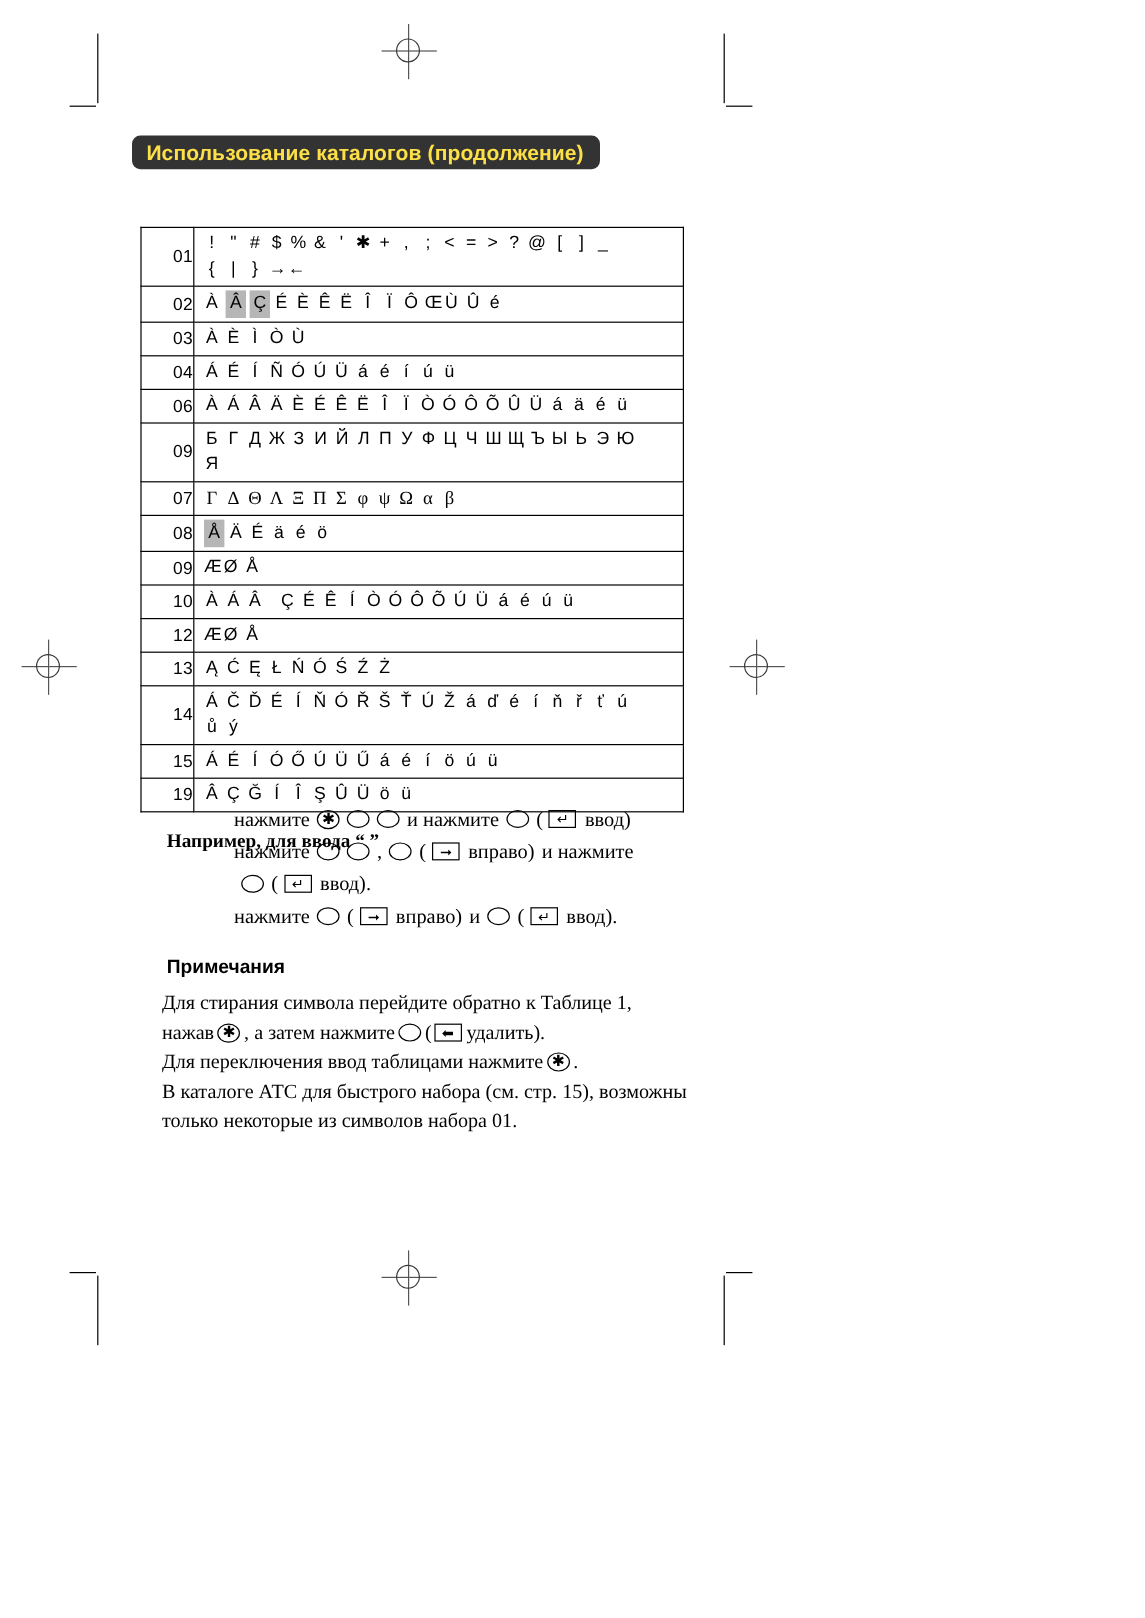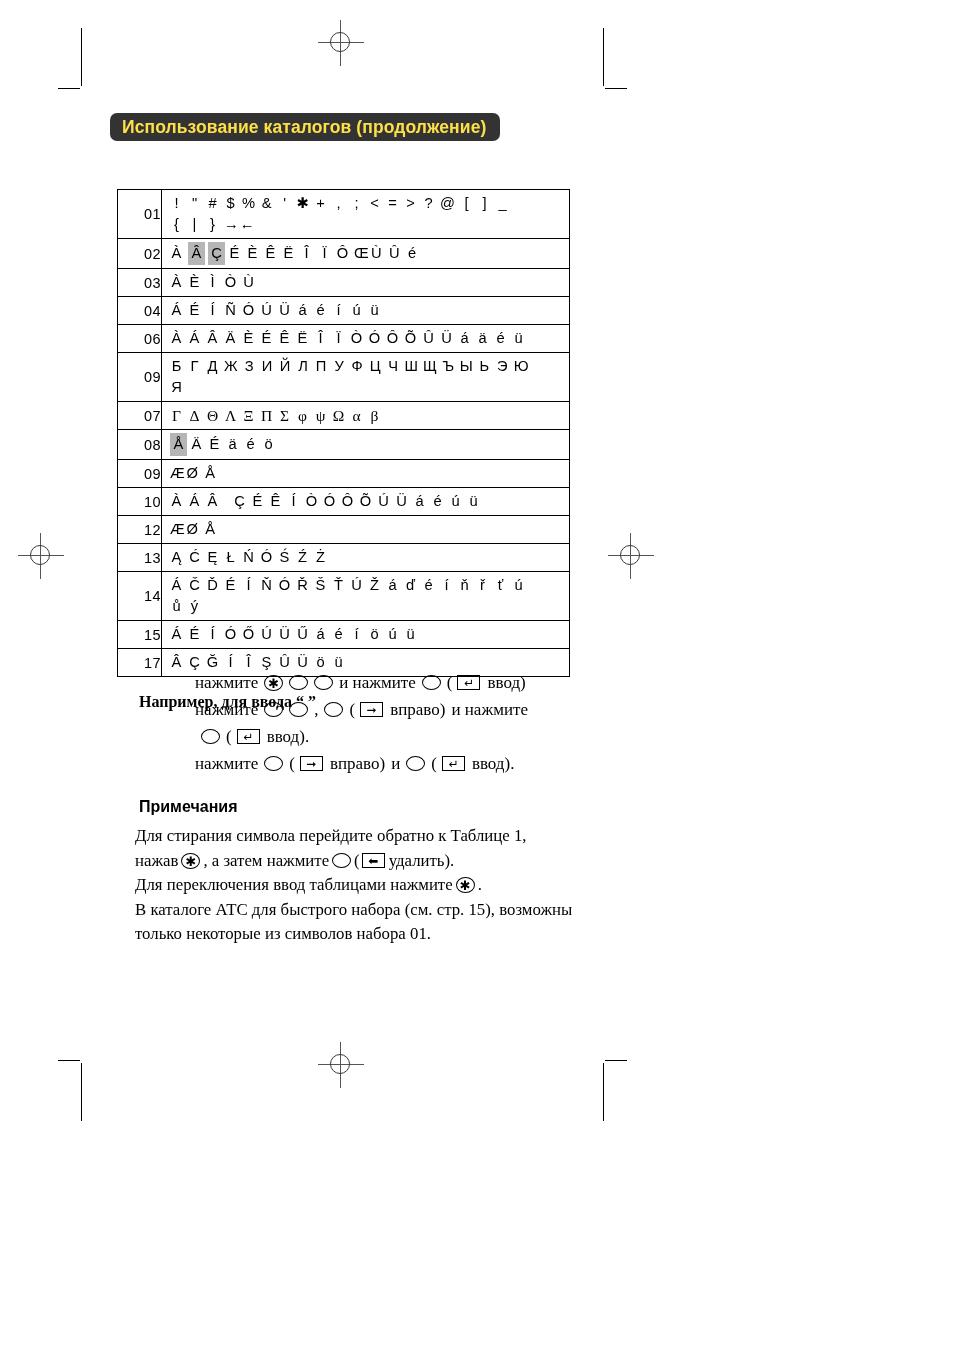--- a/index.html
+++ b/index.html
@@ -365,21 +365,21 @@
             <div><span class="glyph">ů</span><span class="glyph">ý</span></div>
           </td>
         </tr>
         <tr>
           <td class="num">15</td>
           <td class="chars">
             <div><span class="glyph">Á</span><span class="glyph">É</span><span class="glyph">Í</span><span class="glyph">Ó</span><span class="glyph">Ő</span><span class="glyph">Ú</span><span class="glyph">Ü</span><span class="glyph">Ű</span><span class="glyph">á</span><span class="glyph">é</span><span class="glyph">í</span><span class="glyph">ö</span><span class="glyph">ú</span><span class="glyph">ü</span></div>
           </td>
         </tr>
         <tr>
-          <td class="num">17</td>
+          <td class="num">19</td>
           <td class="chars">
             <div><span class="glyph">Â</span><span class="glyph">Ç</span><span class="glyph">Ğ</span><span class="glyph">Í</span><span class="glyph">Î</span><span class="glyph">Ş</span><span class="glyph">Û</span><span class="glyph">Ü</span><span class="glyph">ö</span><span class="glyph">ü</span></div>
           </td>
         </tr>
       </tbody>
   </table>
 
   <div class="example-head">Например, для ввода “          ”</div>
 
   <div class="ex-lines">

